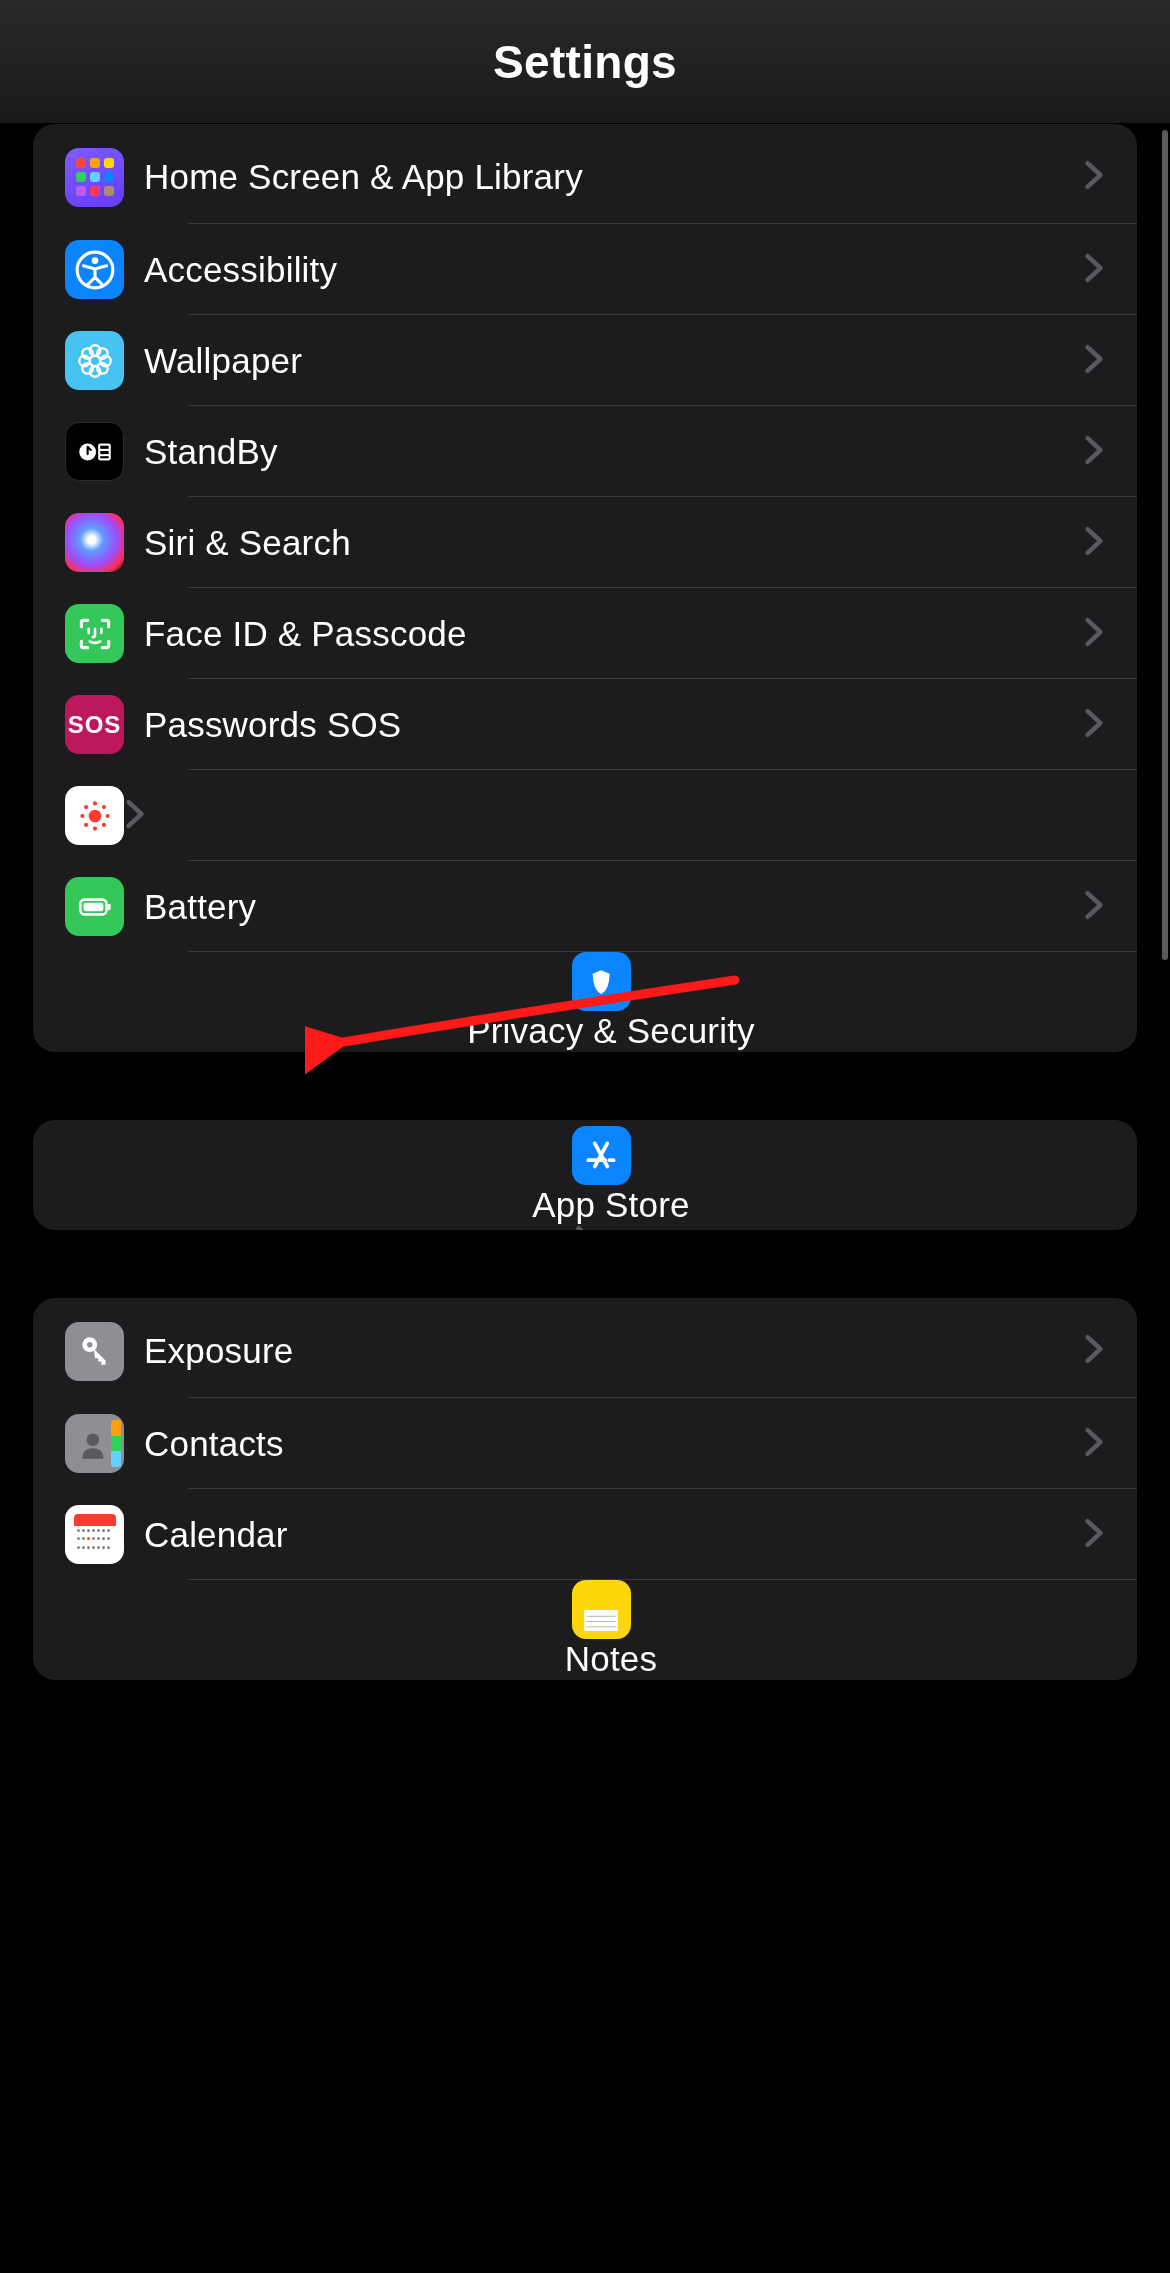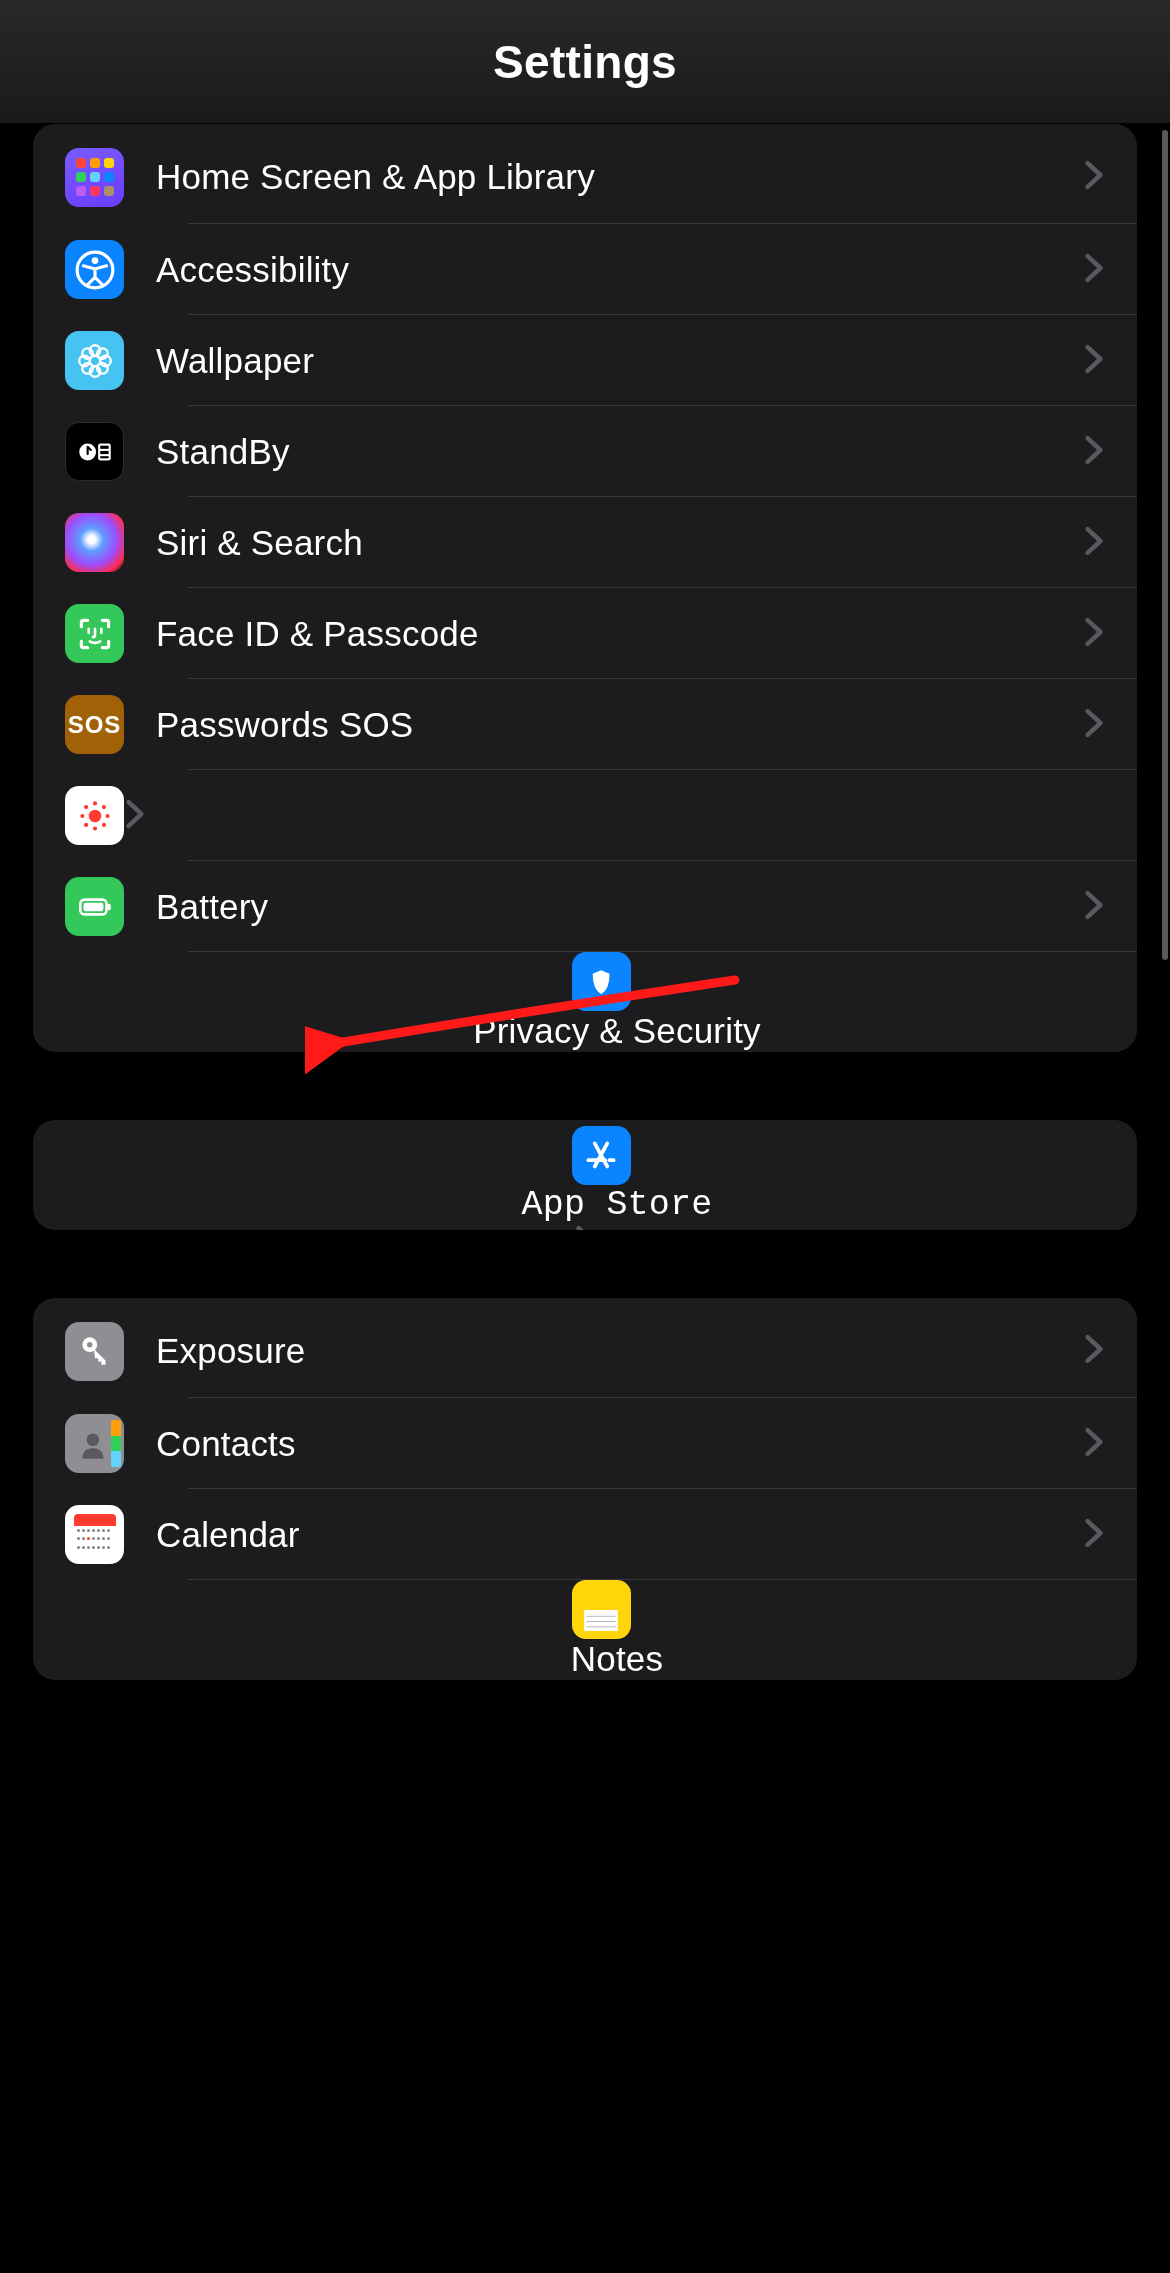--- a/index.html
+++ b/index.html
@@ -2,40 +2,40 @@
 <html><head>
 <meta charset="utf-8">
 <style>
   * { margin:0; padding:0; box-sizing:border-box; }
   html,body { width:1170px; height:2273px; background:#000; font-family:-apple-system,"SF Pro Text","Helvetica Neue",Arial,sans-serif; color:#fff; overflow:hidden; }
   .header { position:relative; height:124px; display:flex; align-items:center; justify-content:center; background:linear-gradient(180deg,#292929 0%,#1a1a1a 100%); border-bottom:1px solid #000; }
   .header-title { font-size:46px; font-weight:600; letter-spacing:.3px; }
   .content { padding:0 33px; height:2149px; overflow:hidden; }
   .group { background:#1c1c1e; border-radius:22px; overflow:hidden; }
   .g1 { margin-top:0; }
-  .g2 { margin-top:68px;font-family:Liberation Mono, monospace; }
+  .g2 { margin-top:68px; }
   .g3 { margin-top:68px; }
   .row { display:flex; align-items:center; height:91px; padding-left:32px; cursor:pointer; position:relative; }
   .row:first-child { height:100px; padding-top:6px; }
   .row:last-child { height:100px; padding-bottom:6px;flex-direction:column; }
   .row .sep { position:absolute; left:155px; right:0; bottom:0; height:1px; background:#3a3a3c; }
   .row:last-child .sep { display:none; }
   .icon { width:59px; height:59px; border-radius:14px; flex:0 0 59px; display:flex; align-items:center; justify-content:center; }
-  .label { flex:1; margin-left:32px; font-size:35px; font-weight:400; letter-spacing:.2px; color:#fff; }
+  .label { flex:1; margin-left:20px; font-size:35px; font-weight:400; letter-spacing:.2px; color:#fff; }
   .chev { margin-right:32px; flex:0 0 auto; }
   .chev svg { width:22px; height:30px; stroke:#5a5a5e; fill:none; stroke-width:4.2; stroke-linecap:round; stroke-linejoin:round; }
 
   
   .ic-home   { background:linear-gradient(160deg,#7a5cff,#6a3cff); }
   .ic-access { background:#0a84ff; }
   .ic-wall   { background:#46c3f0; }
   .ic-standby{ background:#000; border:1px solid #2c2c2e; }
   .ic-siri   { background:radial-gradient(circle at 45% 45%, #fff 0 8%, #5f9dff 25%, #9b4dff 55%, #ff2d55 78%, #0a0a0a 100%); }
   .ic-faceid { background:#34c759; }
-  .ic-sos    { background:#a16207; }
+  .ic-sos    { background:#be185d; }
   .ic-expo   { background:#fff; }
   .ic-batt   { background:#34c759; }
   .ic-priv   { background:#0a84ff; }
   .ic-app    { background:#0a84ff; }
   .ic-pass   { background:#8e8e93; }
   .ic-cont   { background:#8e8e93; position:relative; }
   .ic-cal    { background:#fff; }
   .ic-notes  { background:#ffd60a; }
 
   

